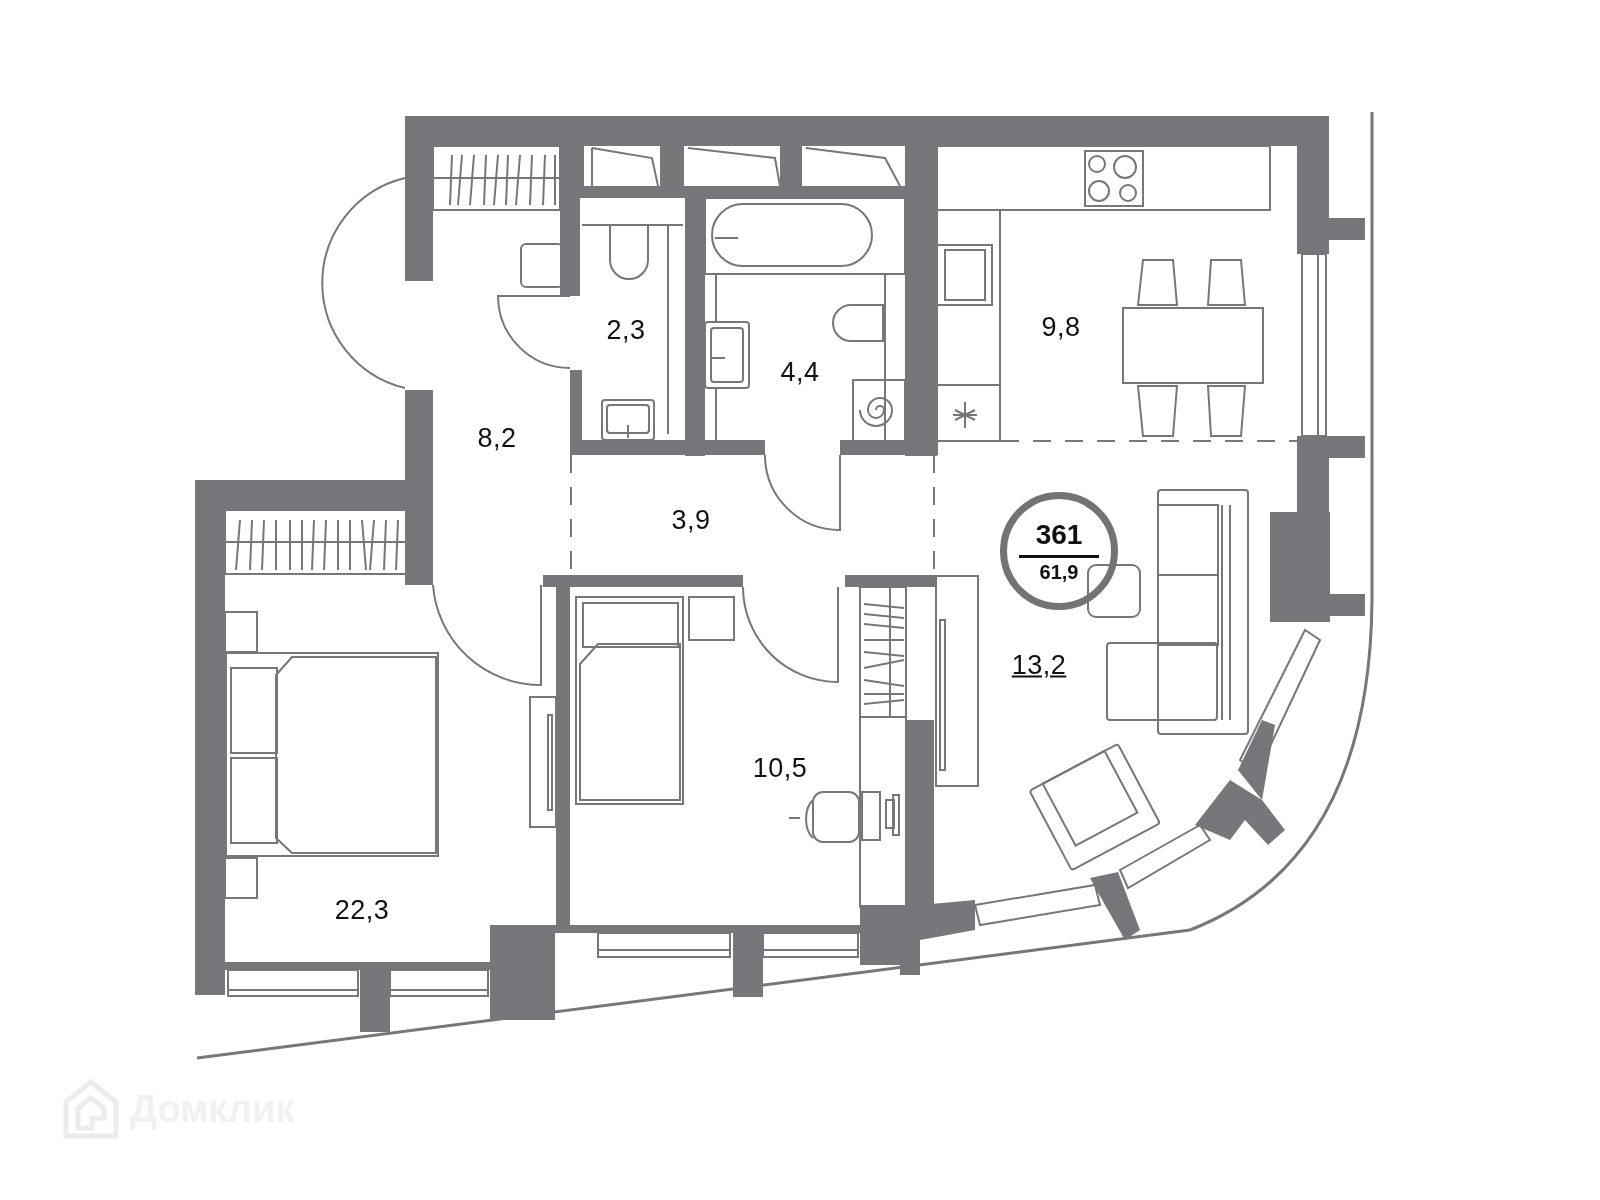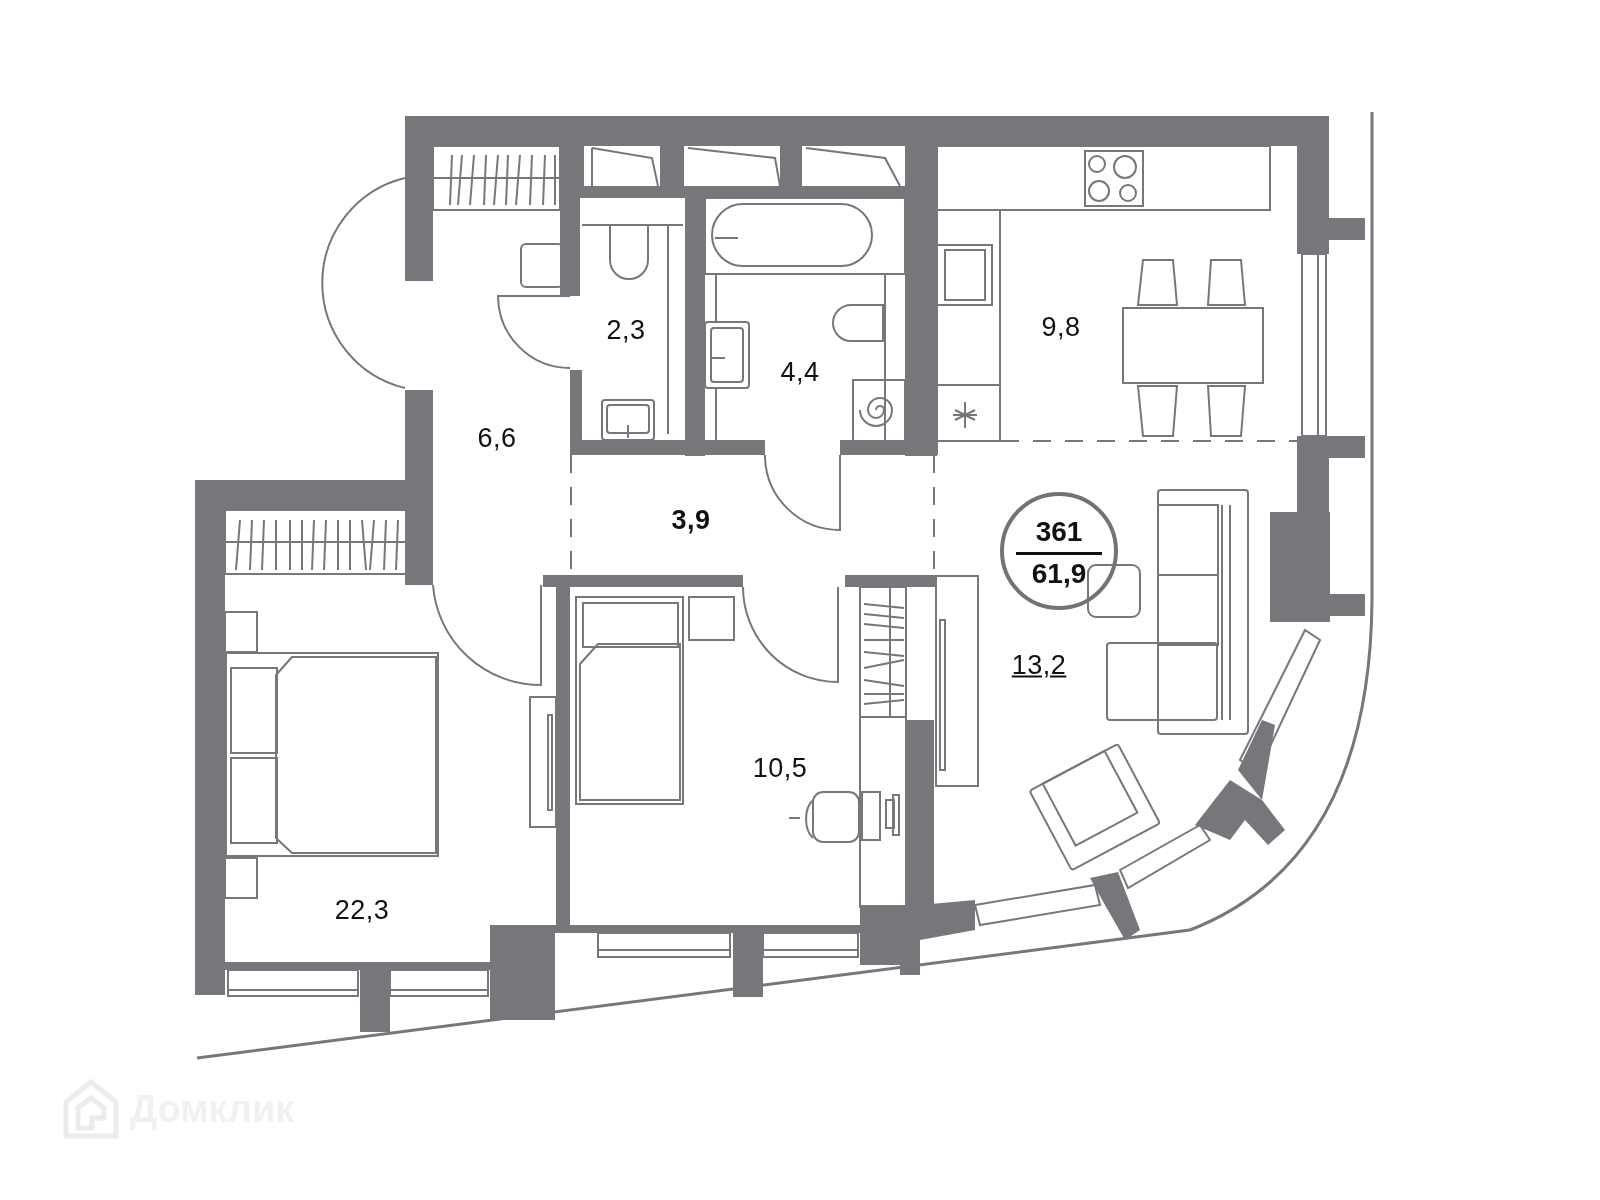--- a/index.html
+++ b/index.html
@@ -3,24 +3,24 @@
   <meta charset="utf-8">
   <style>
     html, body { margin: 0; padding: 0; background: #ffffff; }
     body { width: 1600px; height: 1200px; position: relative; overflow: hidden; font-family: "Liberation Sans", "DejaVu Sans", sans-serif; }
     #plan { position: absolute; left: 0; top: 0; width: 1600px; height: 1200px; }
     .wall { fill: #77767b; }
     .thin { fill: none; stroke: #77767b; stroke-width: 2; }
     .thin-w { fill: #ffffff; stroke: #77767b; stroke-width: 2; }
     .dash { fill: none; stroke: #77767b; stroke-width: 2; stroke-dasharray: 18 14; }
     .room-label { position: absolute; font-size: 27px; color: #111; letter-spacing: 0.5px; transform: translate(-50%, -50%); white-space: nowrap; }
-    .badge { position: absolute; left: 1000px; top: 492px; width: 118px; height: 118px; border: 4px solid #737373; border-radius: 50%; box-sizing: border-box; }
+    .badge { position: absolute; left: 1000px; top: 492px; width: 118px; height: 118px; border: 7px solid #737373; border-radius: 50%; box-sizing: border-box; }
     .badge .num { position: absolute; left: 0; right: 0; top: 20px; text-align: center; font-size: 28px; font-weight: bold; color: #111; }
     .badge .line { position: absolute; left: 12px; right: 12px; top: 56px; height: 3px; background: #111; }
-    .badge .area { position: absolute; left: 0; right: 0; top: 62px; text-align: center; font-size: 28px; font-weight: bold; color: #111; }
+    .badge .area { position: absolute; left: 0; right: 0; top: 62px; text-align: center; font-size: 20px; font-weight: bold; color: #111; }
     .watermark { position: absolute; left: 62px; top: 1078px; display: flex; align-items: center; gap: 10px; color: #f1f1f1; font-size: 38px; font-weight: bold; }
     .watermark svg { width: 58px; height: 62px; }
   </style>
 </head>
 <body>
 
 <svg id="plan" viewBox="0 0 1600 1200" xmlns="http://www.w3.org/2000/svg">
 
   <g>
 
@@ -233,25 +233,25 @@
     <rect class="thin" x="886" y="800" width="8" height="28"></rect>
     <rect class="thin" x="893" y="795" width="6" height="40"></rect>
   </g>
   <g>
     <rect class="thin" x="813" y="792" width="46" height="50" rx="10"></rect>
     <path class="thin" d="M813 800 A 14 22 0 0 0 813 838"></path>
     <line class="thin" x1="789" y1="818" x2="800" y2="818"></line>
   </g>
 </svg>
 
-<span class="room-label" style="left:497px; top:438px;">6,6</span>
+<span class="room-label" style="left:497px; top:438px;">8,2</span>
 <span class="room-label" style="left:626px; top:330px;">2,3</span>
 <span class="room-label" style="left:800px; top:372px;text-align:center;">4,4</span>
 <span class="room-label" style="left:1061px; top:327px;">9,8</span>
-<span class="room-label" style="left:691px; top:520px;font-weight:bold;">3,9</span>
+<span class="room-label" style="left:691px; top:520px;">3,9</span>
 <span class="room-label" style="left:1039px; top:665px;text-decoration:underline;">13,2</span>
 <span class="room-label" style="left:362px; top:910px;">22,3</span>
 <span class="room-label" style="left:741px; top:768px;margin-left:39px;">10,5</span>
 
 <div class="badge">
   <div class="num">361</div>
   <div class="line"></div>
   <div class="area">61,9</div>
 </div>
 

